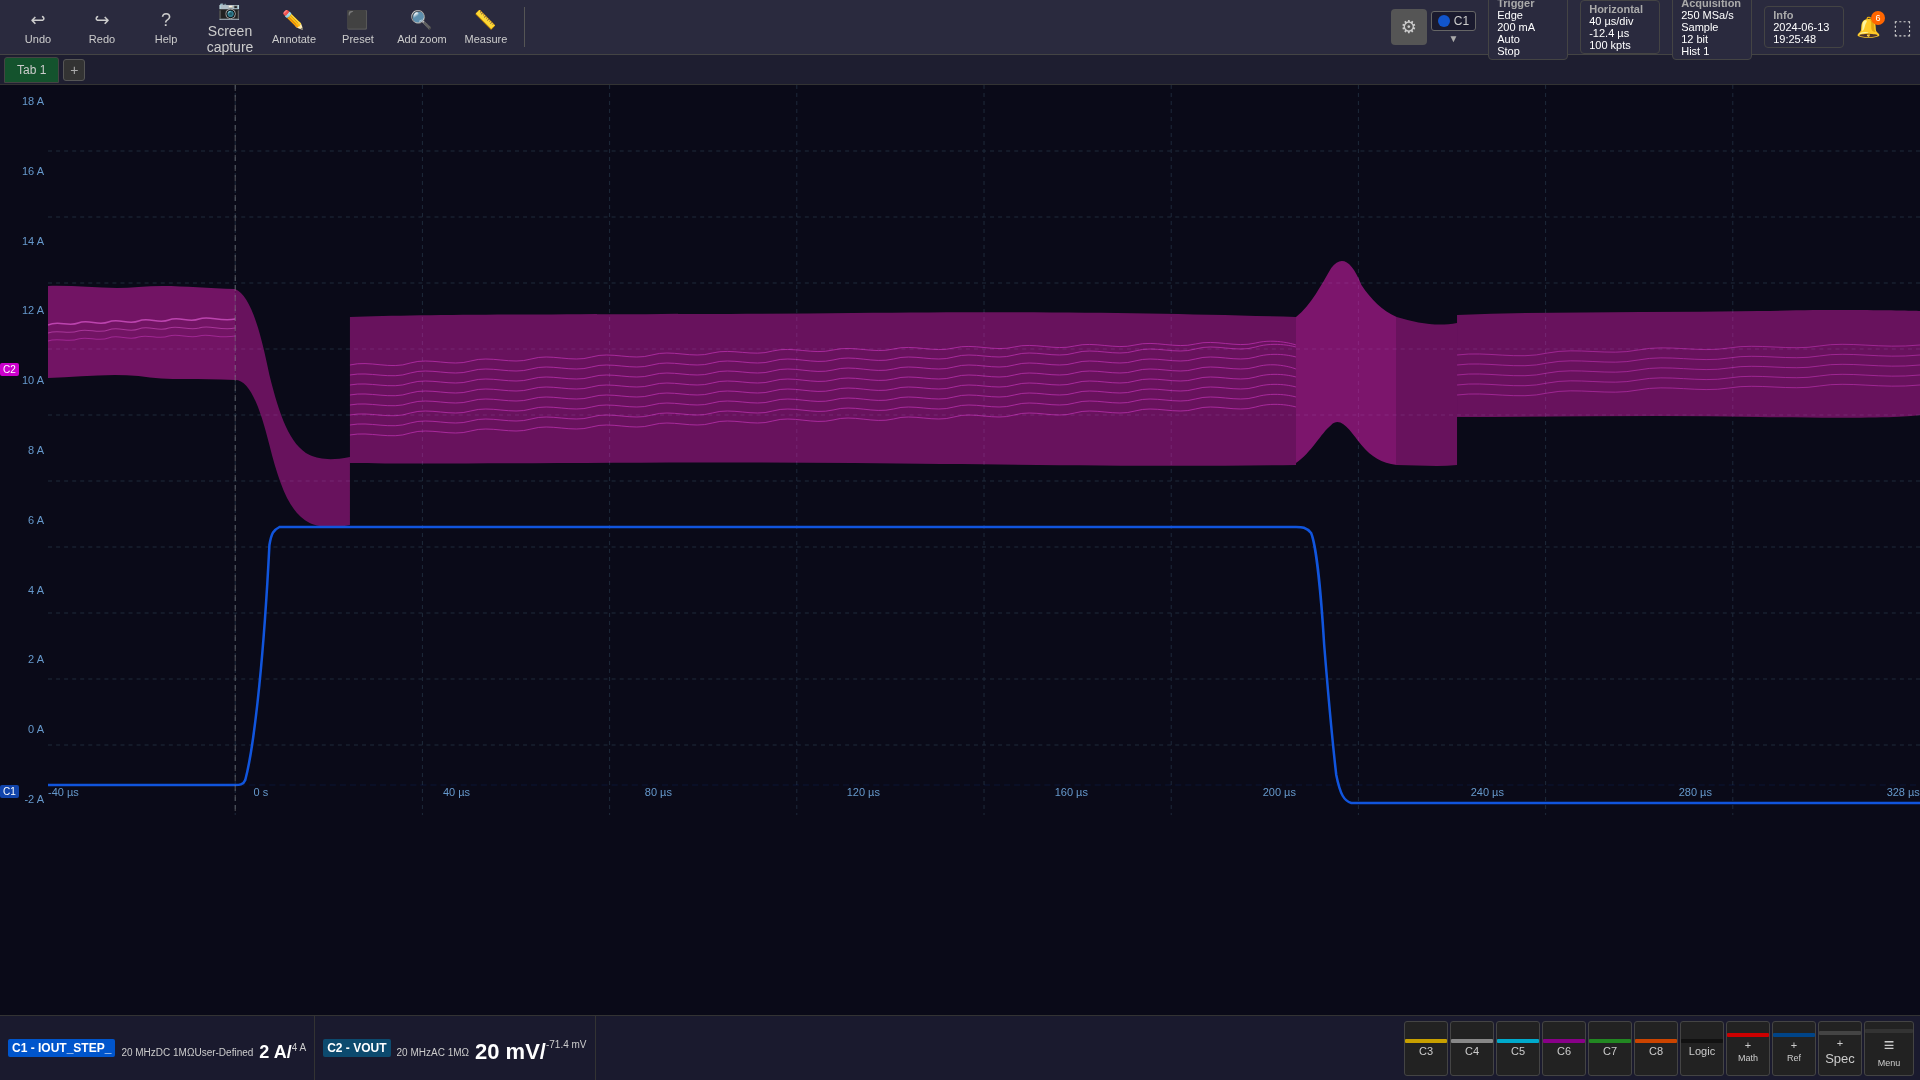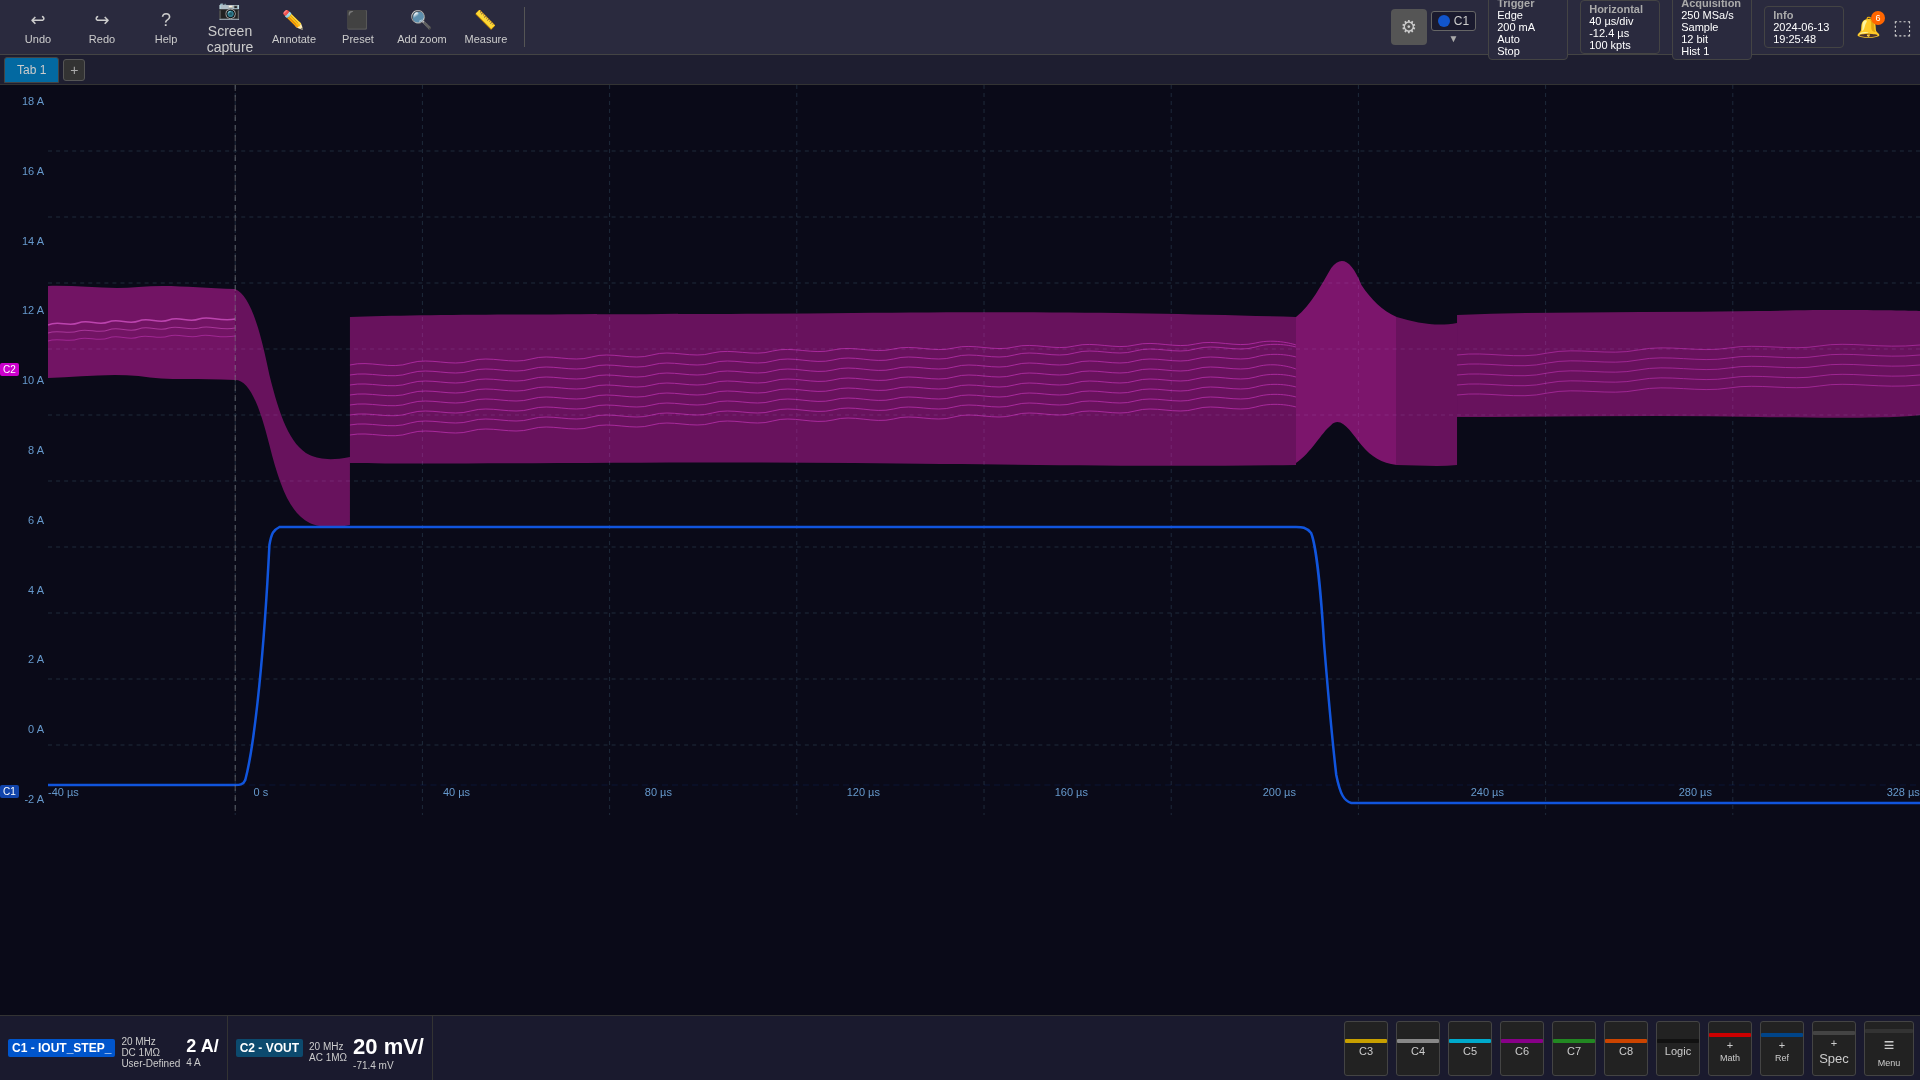--- a/index.html
+++ b/index.html
@@ -98,21 +98,21 @@
     
     #tabbar {
       display: flex;
       align-items: center;
       background: #1e1e30;
       height: 30px;
       border-bottom: 1px solid #333;
       padding: 0 4px;
     }
     .tab-item {
-      background: #0369a1;
+      background: #14532d;
       border: 1px solid #444;
       border-radius: 3px 3px 0 0;
       padding: 2px 12px;
       font-size: 12px;
       color: #ccc;
       cursor: pointer;
       height: 26px;
       display: flex;
       align-items: center;
     }
@@ -252,33 +252,33 @@
     }
     .ch-label-box {
       color: #fff;
       font-size: 12px;
       font-weight: bold;
       padding: 2px 4px;
       border-radius: 2px;
     }
     .ch-info-text {
       display: flex;
-      flex-direction: column;
+      flex-direction: row;
       font-size: 10px;
       color: #aaa;
       margin-top: 8px;
     }
     .ch-info-text span { color: #ccc; }
 
     
     #ch-buttons {
       margin-left: auto;
       display: flex;
       align-items: center;
-      gap: 8px;
+      gap: 2px;
       padding: 0 6px;
     }
     .ch-btn {
       display: flex;
       flex-direction: column;
       align-items: center;
       justify-content: center;
       min-width: 44px;
       height: 55px;
       background: #222;

